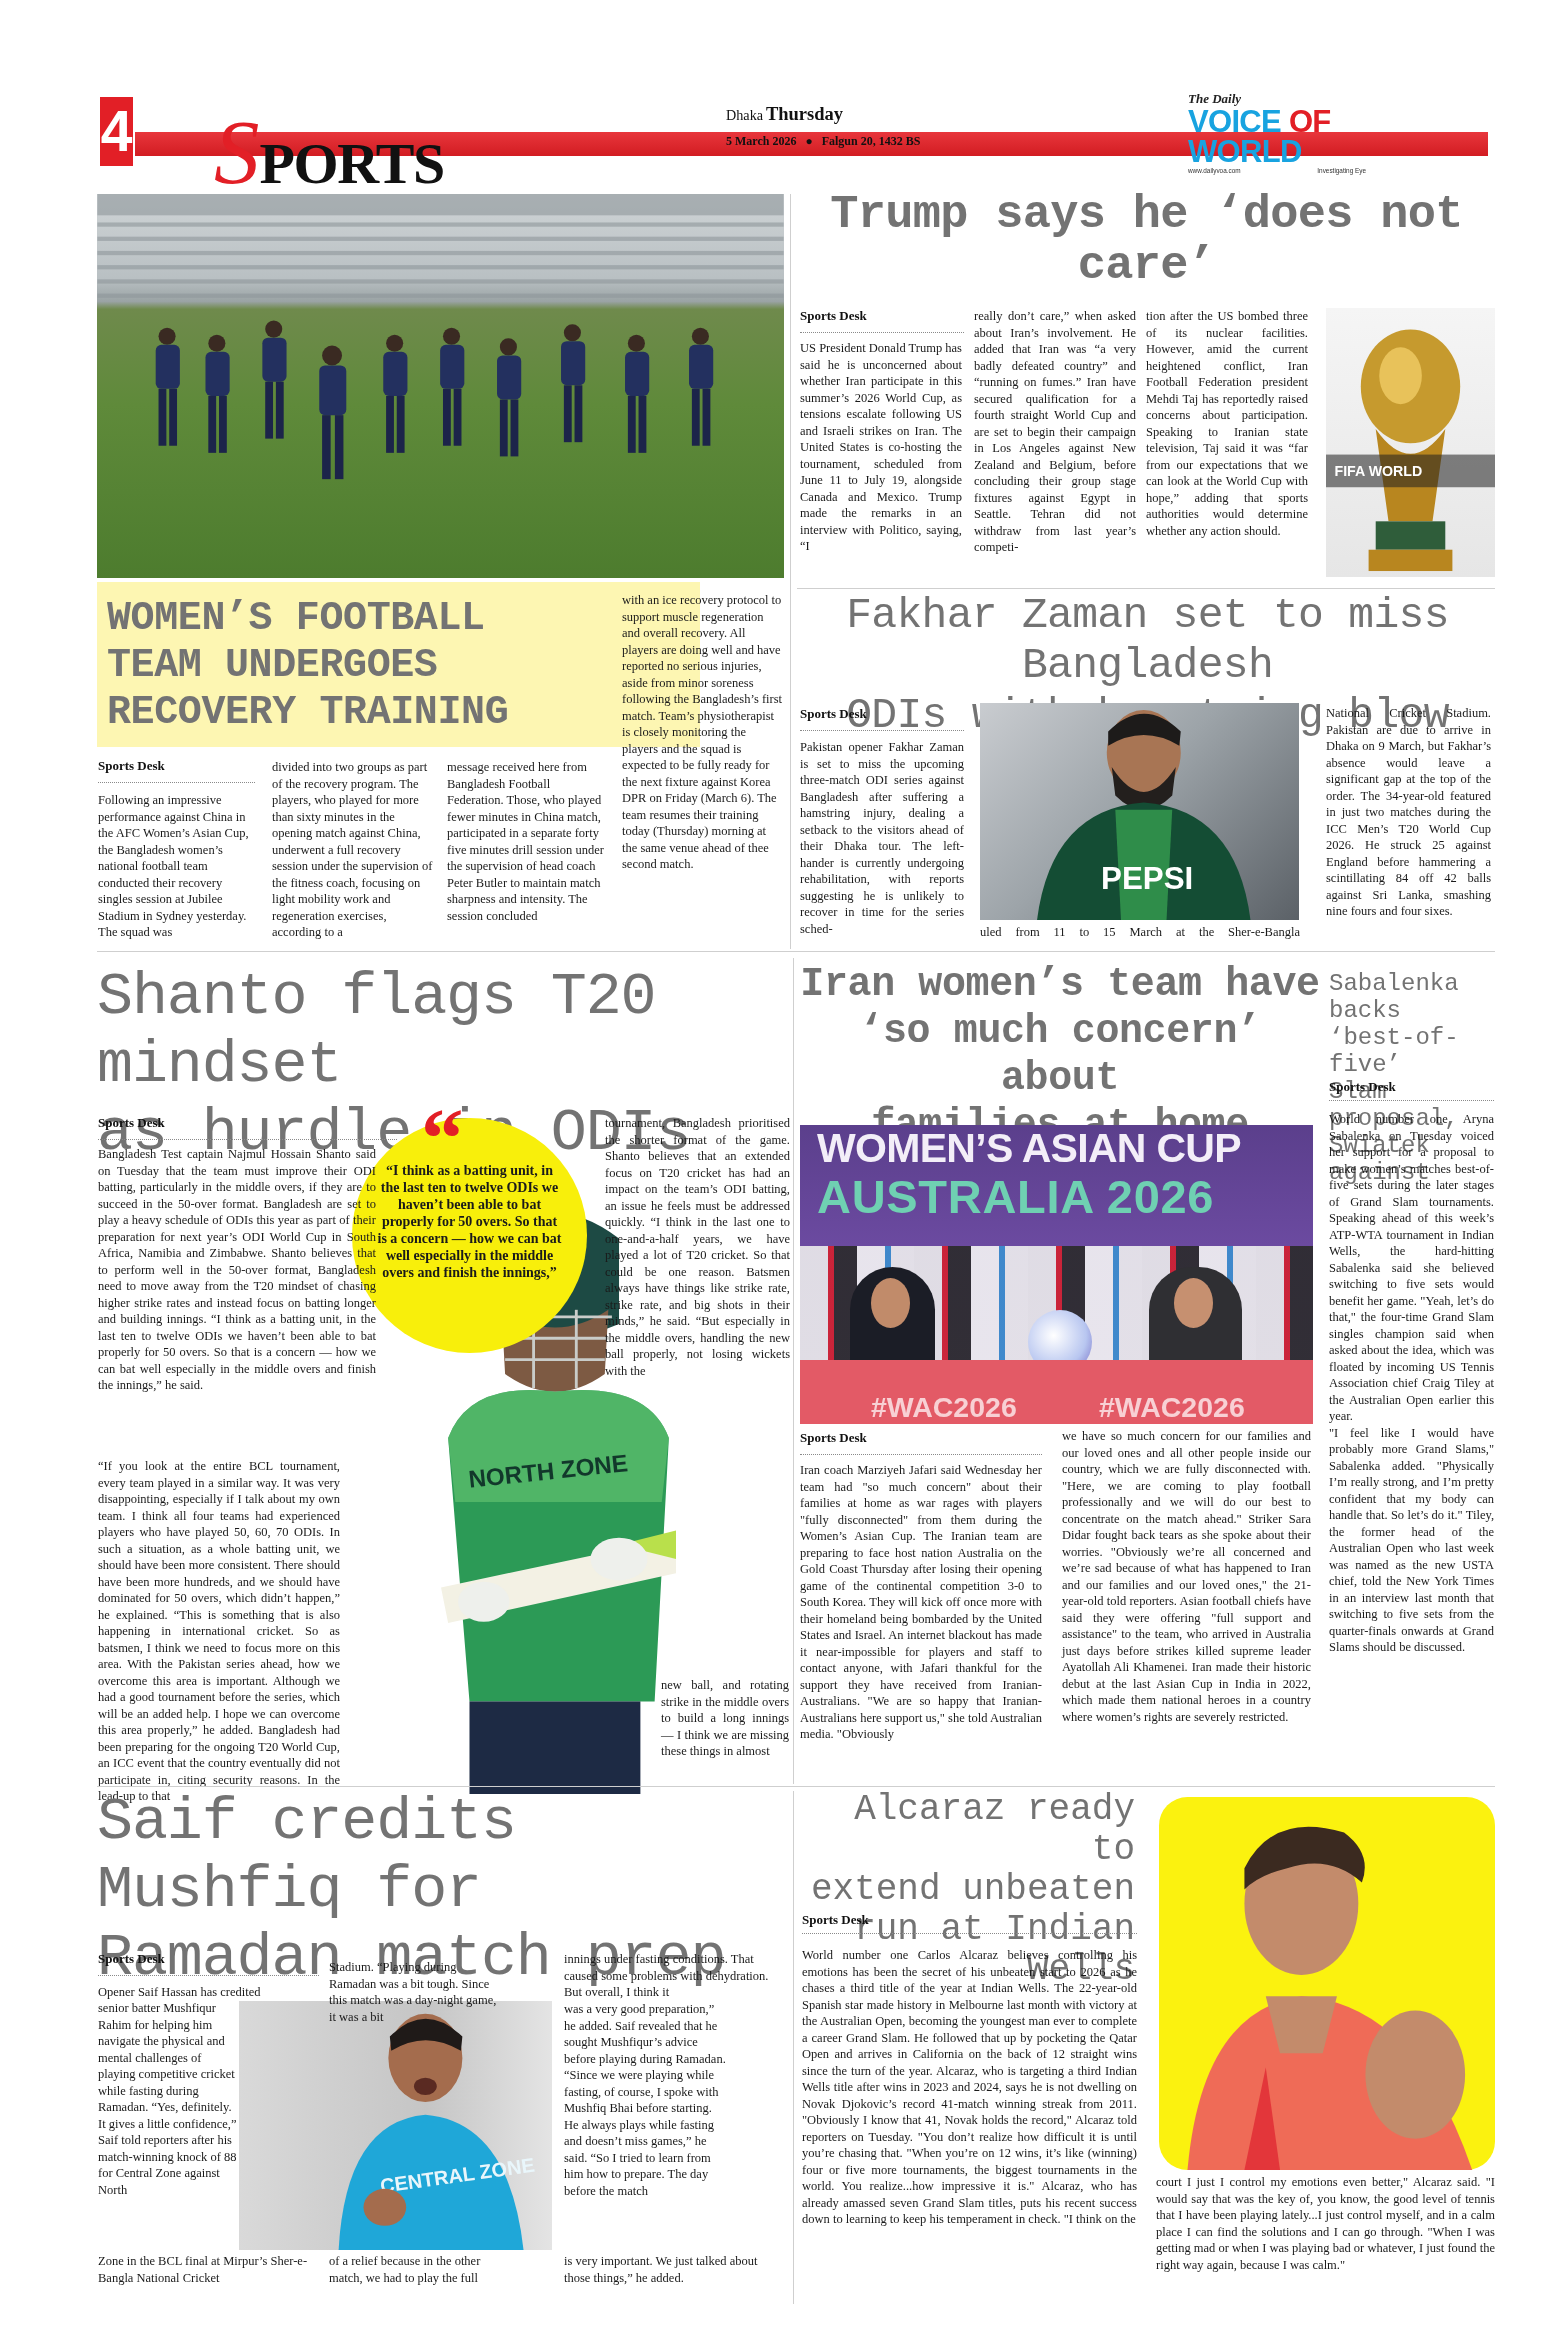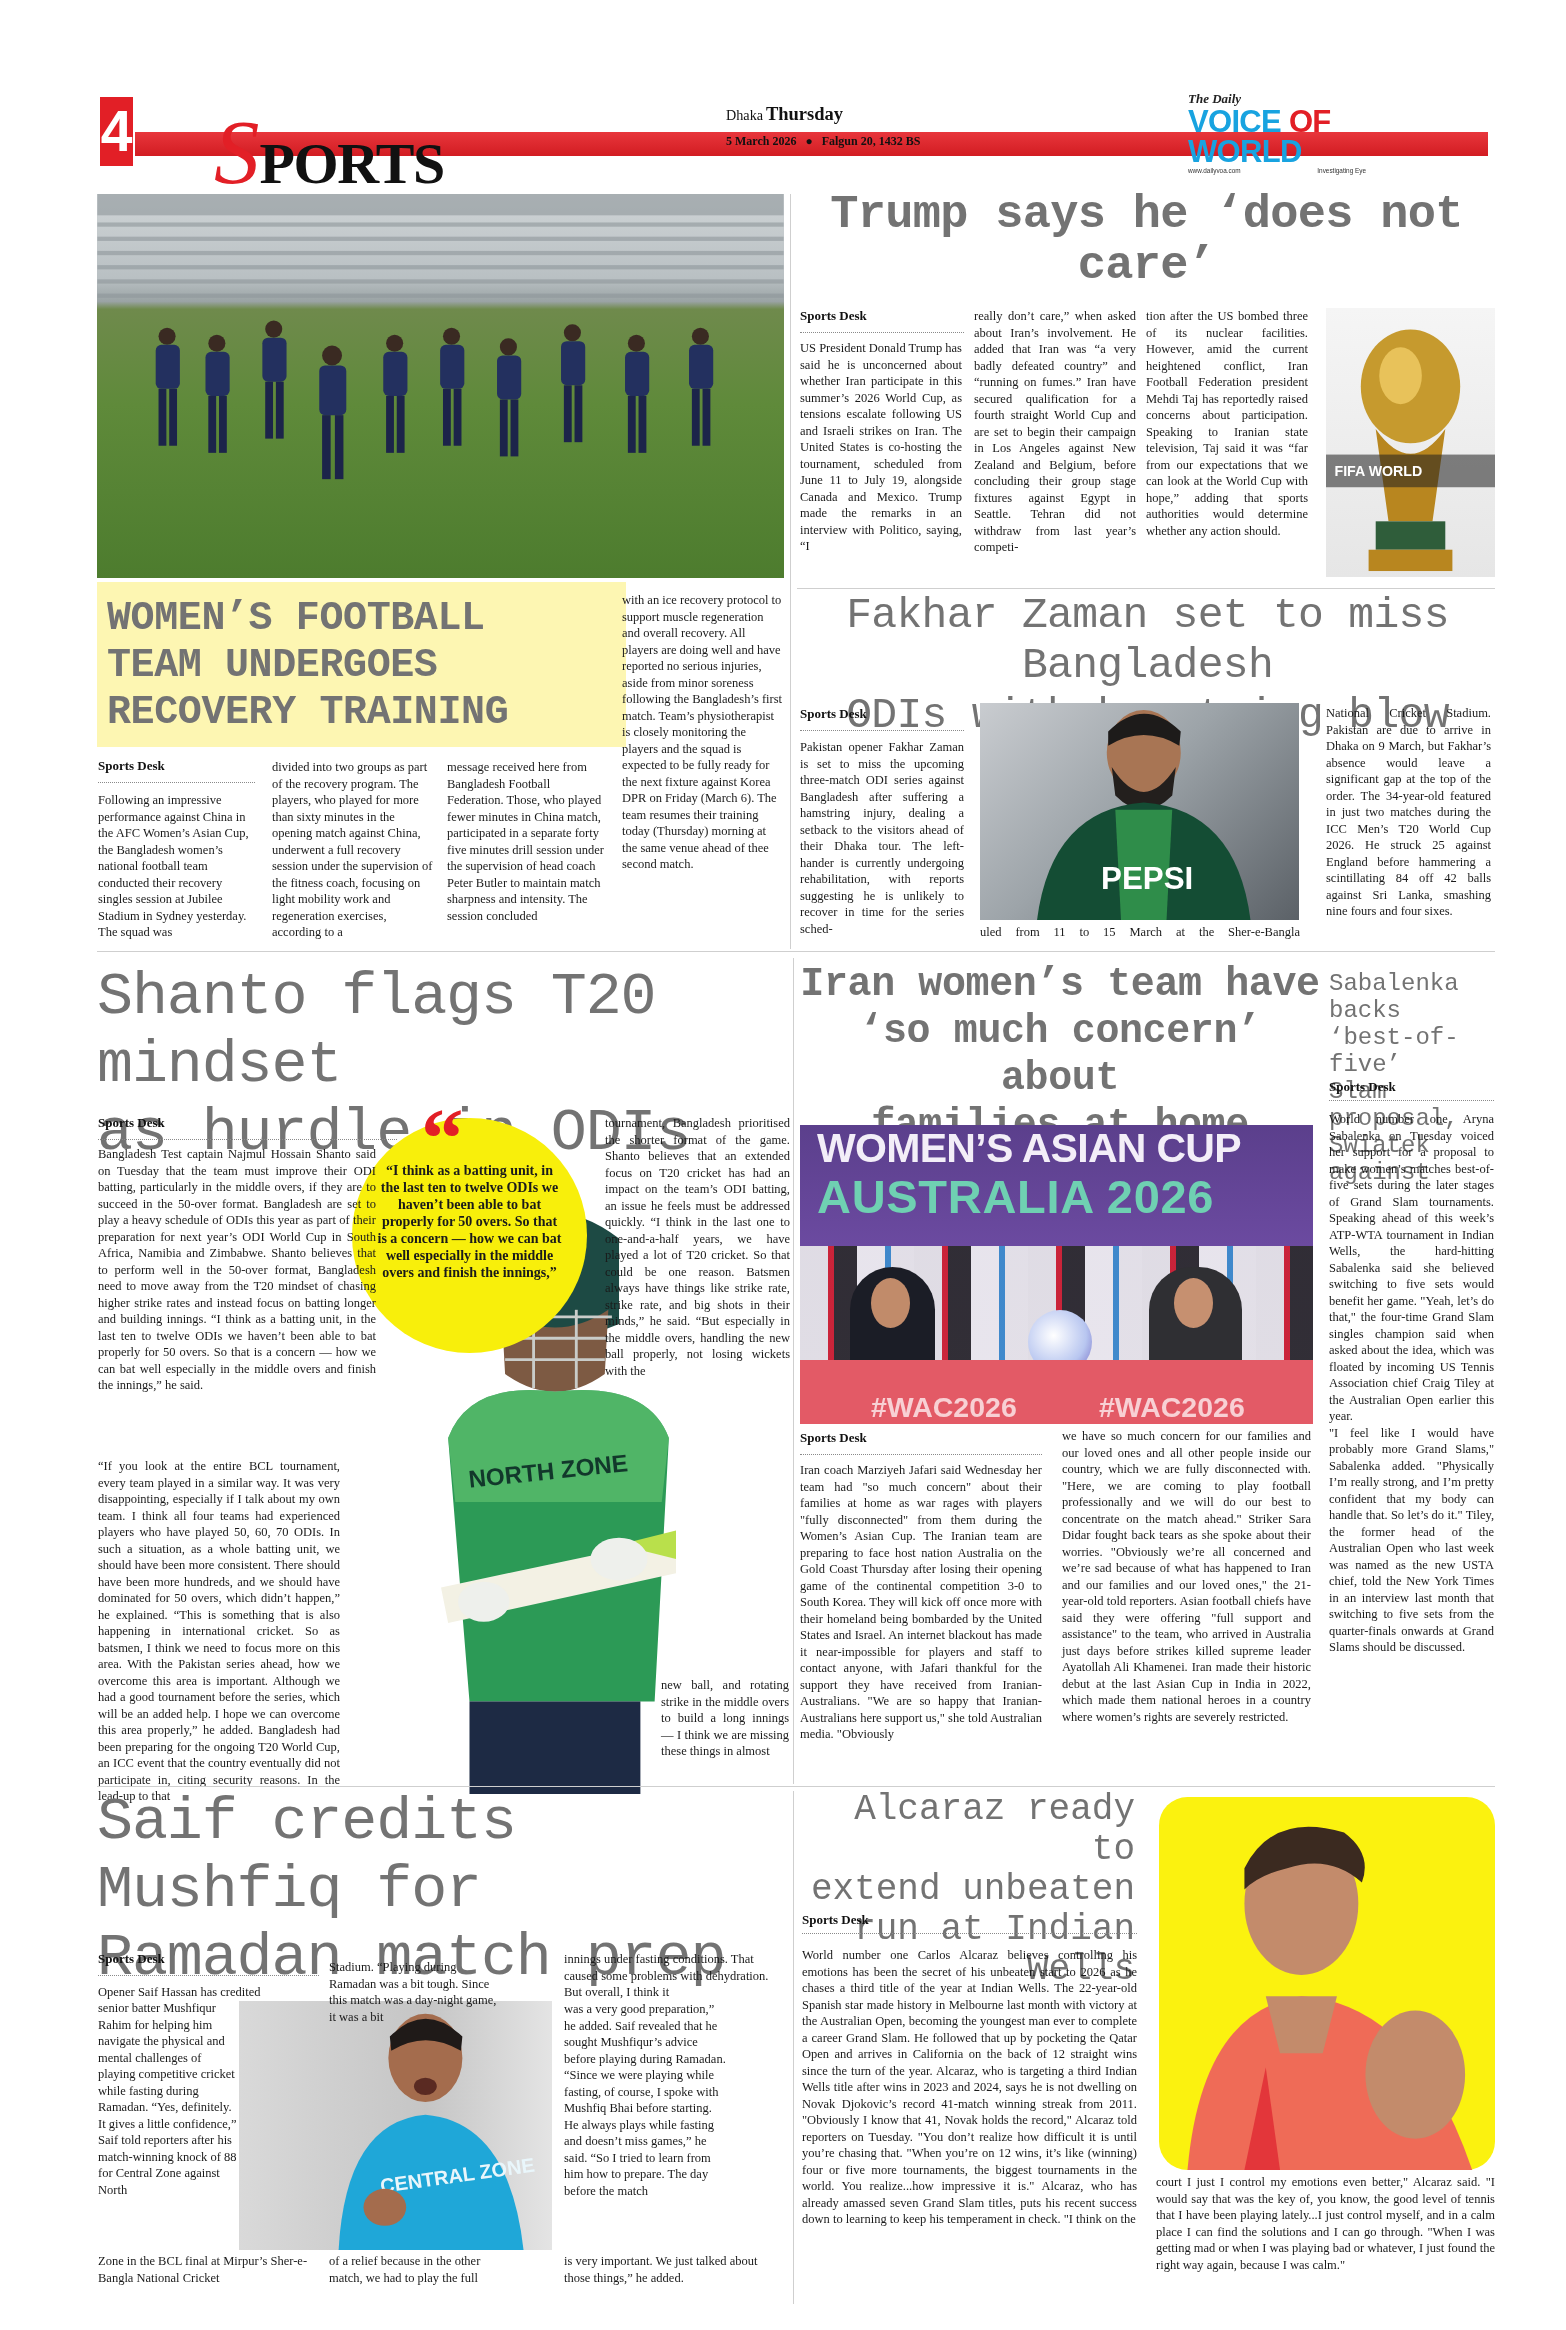--- a/index.html
+++ b/index.html
@@ -141,21 +141,21 @@
       <g transform="translate(830,190)">
           <circle cx="18" cy="10" r="12" fill="#3a2a22"></circle>
           <rect x="2" y="22" width="34" height="62" rx="8" fill="#23305f"></rect>
           <rect x="6" y="84" width="11" height="80" fill="#1c244a"></rect>
           <rect x="21" y="84" width="11" height="80" fill="#1c244a"></rect>
         </g>
     </g>
   </svg>
 </div>
 
-<div class="abs yellow-box" style="left:97px; top:582px; width:529px; height:165px; padding:13px 10px;">
+<div class="abs yellow-box" style="left:97px; top:582px; width:603px; height:165px; padding:13px 10px;">
   <h2 class="headline" style="font-size:40px; line-height:47px; font-weight:bold; letter-spacing:-0.4px;">
     <div>WOMEN’S FOOTBALL</div>
     <div>TEAM UNDERGOES</div>
     <div>RECOVERY TRAINING</div>
   </h2>
 </div>
 
 <div class="abs" style="left:98px; top:758px; width:157px;">
   <div class="byline">Sports Desk</div>
   <div class="byline-rule"></div>

